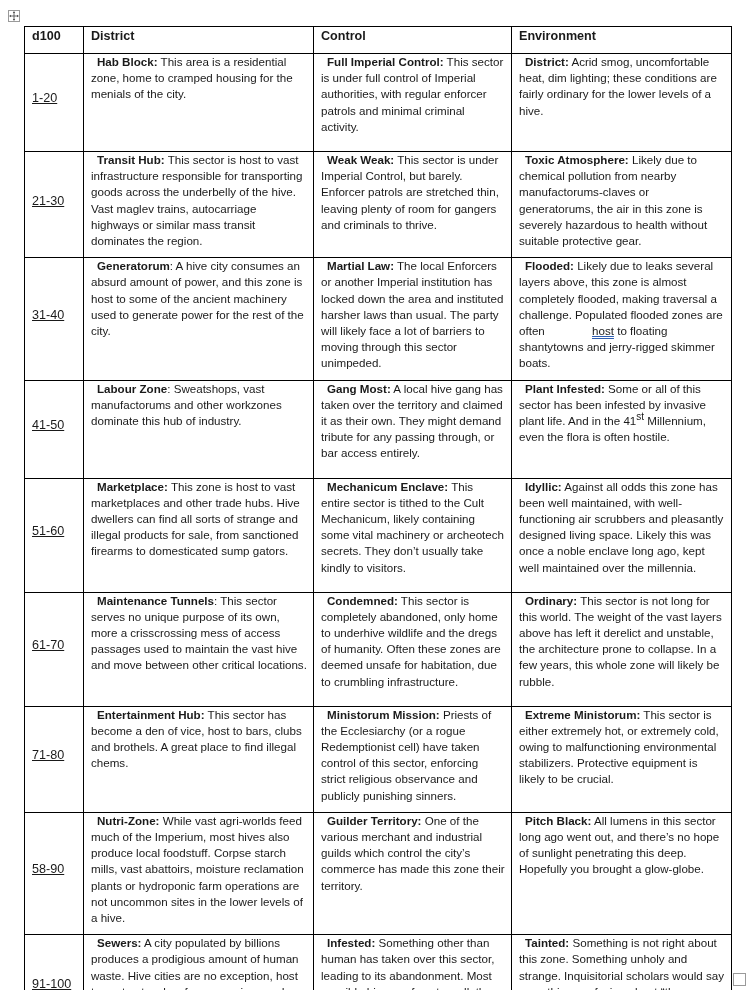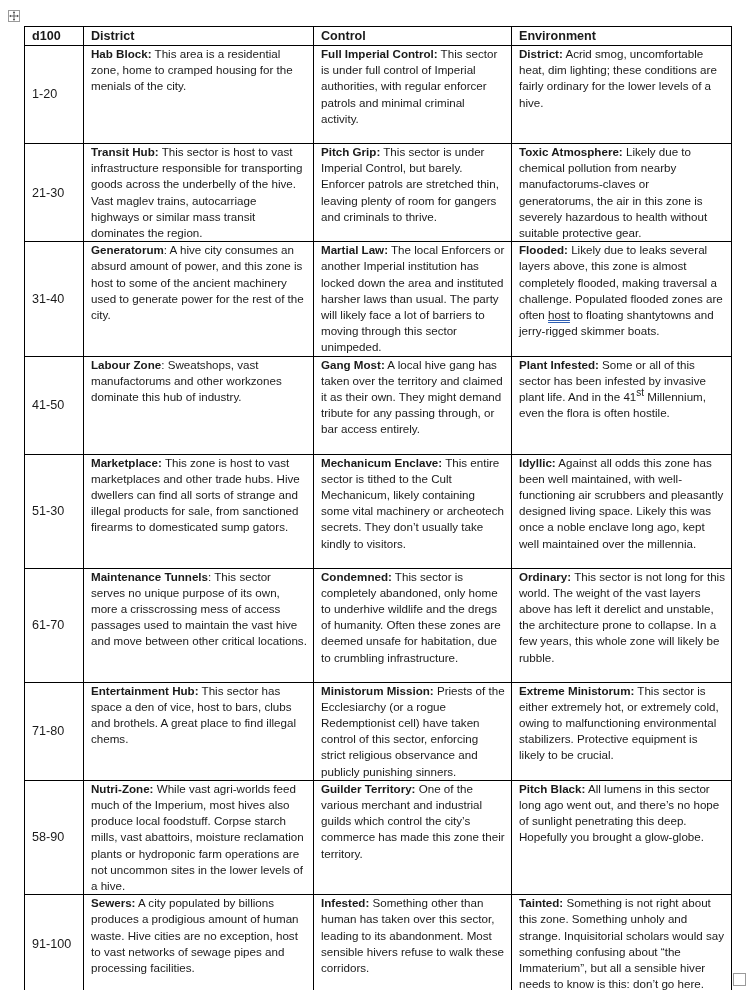--- a/index.html
+++ b/index.html
@@ -10,26 +10,26 @@
                  display: flex; align-items: center; justify-content: center; cursor: move; }
   .move-handle svg { width: 10px; height: 10px; }
   .resize-handle { position: absolute; left: 733px; top: 973px; width: 13px; height: 13px;
                    border: 1px solid #9a9a9a; background: #fff; box-sizing: border-box; cursor: nwse-resize; }
   table.roll { position: absolute; left: 24px; top: 26px; border-collapse: collapse;
                table-layout: fixed; width: 707px; font-size: 11.6px; line-height: 16.2px; }
   table.roll col.c0 { width: 59px; }
   table.roll col.c1 { width: 230px; }
   table.roll col.c2 { width: 198px; }
   table.roll col.c3 { width: 220px; }
-  table.roll th, table.roll td { border: 1px solid #000; padding: 0 6px 0 7px; vertical-align: top; }
+  table.roll th, table.roll td { border: 1px solid #000; padding: 0 6px 8px 7px; vertical-align: top; }
   table.roll th { text-align: left; font-weight: bold; font-size: 12.6px; height: 17px; padding-top: 1px; }
-  table.roll td.roll-range { vertical-align: middle; font-size: 12.6px; padding-left: 7px; }
-  table.roll td .title { font-weight: bold; }
+  table.roll td.roll-range { vertical-align: middle; font-size: 12.6px; padding-left: 7px; text-decoration: underline; }
+  table.roll td .title { font-weight: bold; margin-left: 6px; }
   .spell { text-decoration-style: dotted; text-decoration-color: #5b5bd6; }
-  .gram { text-decoration: underline; text-decoration-style: double; text-decoration-color: #2f5fb3; }
+  .gram { text-decoration: underline; text-decoration-style: double; text-decoration-color: #2f5fb3; margin-left: 44px; }
 </style>
 </head>
 <body>
 
 <div class="move-handle">
   <svg viewBox="0 0 10 10">
     <path d="M5 0.5 L5 9.5 M0.5 5 L9.5 5" stroke="#444" stroke-width="0.8" fill="none"></path>
     <path d="M5 0.5 L3.8 2 L6.2 2 Z M5 9.5 L3.8 8 L6.2 8 Z M0.5 5 L2 3.8 L2 6.2 Z M9.5 5 L8 3.8 L8 6.2 Z" fill="#444"></path>
   </svg>
 </div>
@@ -52,50 +52,50 @@
   <tbody>
     <tr style="height:98px">
       <td class="roll-range">1-20</td>
       <td><span class="title">Hab Block:</span><span> This area is a residential zone, home to cramped housing for the menials of the city.</span></td>
       <td><span class="title">Full Imperial Control:</span><span> This sector is under full control of Imperial authorities, with regular enforcer patrols and minimal criminal activity.</span></td>
       <td><span class="title">District:</span><span> Acrid smog, uncomfortable heat, dim lighting; these conditions are fairly ordinary for the lower levels of a hive.</span></td>
     </tr>
     <tr style="height:98px">
       <td class="roll-range">21-30</td>
       <td><span class="title">Transit Hub:</span><span> This sector is host to vast infrastructure responsible for transporting goods across the underbelly of the hive. Vast maglev trains, autocarriage highways or similar mass transit dominates the region.</span></td>
-      <td><span class="title">Pitch Grip:</span><span> This sector is under Imperial Control, but barely. Enforcer patrols are stretched thin, leaving plenty of room for gangers and criminals to thrive.</span></td>
+      <td><span class="title">Weak Weak:</span><span> This sector is under Imperial Control, but barely. Enforcer patrols are stretched thin, leaving plenty of room for gangers and criminals to thrive.</span></td>
       <td><span class="title">Toxic Atmosphere:</span><span> Likely due to chemical pollution from nearby manufactorums-claves or generatorums, the air in this zone is severely hazardous to health without suitable protective gear.</span></td>
     </tr>
     <tr style="height:114px">
       <td class="roll-range">31-40</td>
       <td><span class="title">Generatorum</span><span>: A hive city consumes an absurd amount of power, and this zone is host to some of the ancient machinery used to generate power for the rest of the city.</span></td>
       <td><span class="title">Martial Law:</span><span> The local Enforcers or another Imperial institution has locked down the area and instituted harsher laws than usual. The party will likely face a lot of barriers to moving through this sector unimpeded.</span></td>
       <td><span class="title">Flooded:</span><span> Likely due to leaks several layers above, this zone is almost completely flooded, making traversal a challenge. Populated flooded zones are often </span><span class="gram">host</span><span> to floating shantytowns and jerry-rigged skimmer boats.</span></td>
     </tr>
     <tr style="height:98px">
       <td class="roll-range">41-50</td>
       <td><span class="title">Labour Zone</span><span>: Sweatshops, vast manufactorums and other workzones dominate this hub of industry.</span></td>
       <td><span class="title">Gang Most:</span><span> A local hive gang has taken over the territory and claimed it as their own. They might demand tribute for any passing through, or bar access entirely.</span></td>
       <td><span class="title">Plant Infested:</span><span> Some or all of this sector has been infested by invasive plant life. And in the 41</span><sup style="font-size:10px;line-height:0">st</sup><span> Millennium, even the flora is often hostile.</span></td>
     </tr>
     <tr style="height:114px">
-      <td class="roll-range">51-30</td>
+      <td class="roll-range">51-60</td>
       <td><span class="title">Marketplace:</span><span> This zone is host to vast marketplaces and other trade hubs. Hive dwellers can find all sorts of strange and illegal products for sale, from sanctioned firearms to domesticated sump gators.</span></td>
       <td><span class="title">Mechanicum Enclave:</span><span> This entire sector is tithed to the Cult Mechanicum, likely containing some vital machinery or archeotech secrets. They don’t usually take kindly to visitors.</span></td>
       <td><span class="title">Idyllic:</span><span> Against all odds this zone has been well maintained, with well-functioning air scrubbers and pleasantly designed living space. Likely this was once a noble enclave long ago, kept well maintained over the millennia.</span></td>
     </tr>
     <tr style="height:114px">
       <td class="roll-range">61-70</td>
       <td><span class="title">Maintenance Tunnels</span><span>: This sector serves no unique purpose of its own, more a crisscrossing mess of access passages used to maintain the vast hive and move between other critical locations.</span></td>
       <td><span class="title">Condemned:</span><span> This sector is completely abandoned, only home to underhive wildlife and the dregs of humanity. Often these zones are deemed unsafe for habitation, due to crumbling infrastructure.</span></td>
       <td><span class="title">Ordinary:</span><span> This sector is not long for this world. The weight of the vast layers above has left it derelict and unstable, the architecture prone to collapse. In a few years, this whole zone will likely be rubble.</span></td>
     </tr>
     <tr style="height:98px">
       <td class="roll-range">71-80</td>
-      <td><span class="title">Entertainment Hub:</span><span> This sector has space a den of vice, host to bars, </span><span class="spell">clubs</span><span> and brothels. A great place to find illegal chems.</span></td>
+      <td><span class="title">Entertainment Hub:</span><span> This sector has become a den of vice, host to bars, </span><span class="spell">clubs</span><span> and brothels. A great place to find illegal chems.</span></td>
       <td><span class="title">Ministorum Mission:</span><span> Priests of the Ecclesiarchy (or a rogue Redemptionist cell) have taken control of this sector, enforcing strict religious observance and publicly punishing sinners.</span></td>
       <td><span class="title">Extreme Ministorum:</span><span> This sector is either extremely hot, or extremely cold, owing to malfunctioning environmental stabilizers. Protective equipment is likely to be crucial.</span></td>
     </tr>
     <tr style="height:114px">
       <td class="roll-range">58-90</td>
       <td><span class="title">Nutri-Zone:</span><span> While vast agri-worlds feed much of the Imperium, most hives also produce local foodstuff. Corpse starch mills, vast abattoirs, moisture reclamation plants or hydroponic farm operations are not uncommon sites in the lower levels of a hive.</span></td>
       <td><span class="title">Guilder Territory:</span><span> One of the various merchant and industrial guilds which control the city’s commerce has made this zone their territory.</span></td>
       <td><span class="title">Pitch Black:</span><span> All lumens in this sector long ago went out, and there’s no hope of sunlight penetrating this deep. Hopefully you brought a glow-globe.</span></td>
     </tr>
     <tr style="height:98px">

